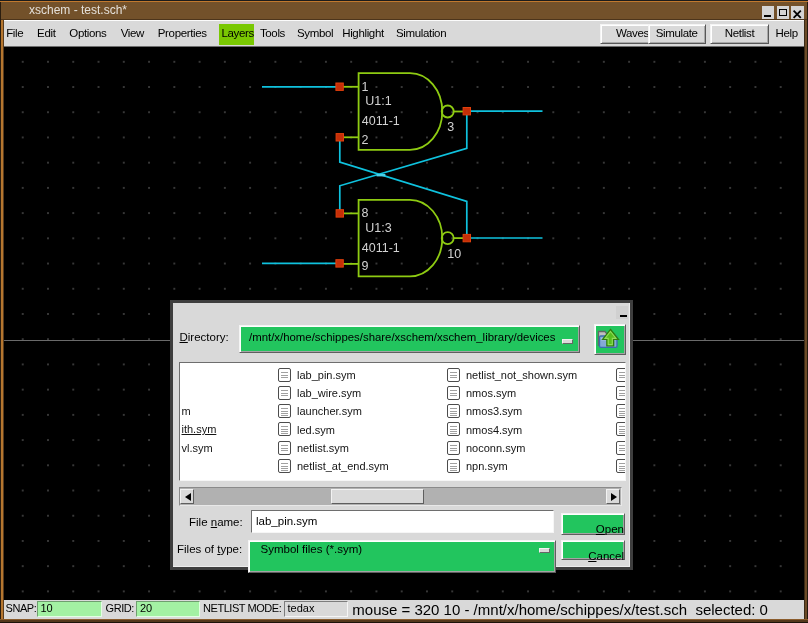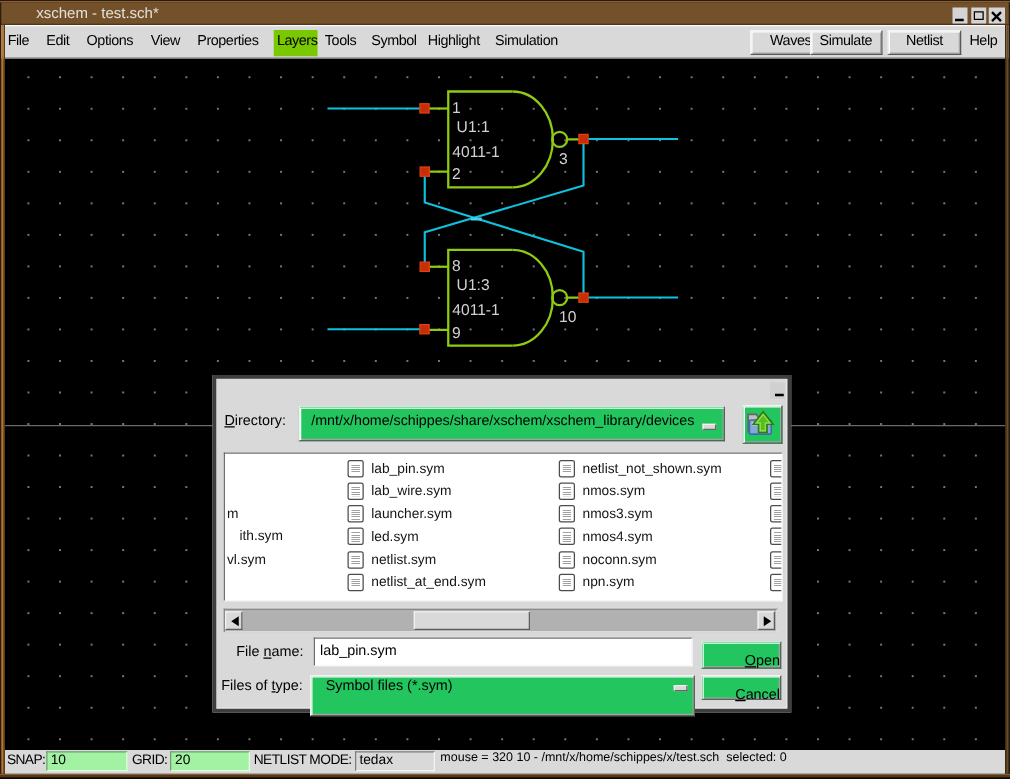--- a/index.html
+++ b/index.html
@@ -178,21 +178,21 @@
       <span>10</span>
     </div>
   <span class="st" style="left:101.6px;">GRID:</span>
   <div class="sbox green" style="left:132px; width:64px;">
       <span>20</span>
     </div>
   <span class="st" style="left:199px;">NETLIST MODE:</span>
   <div class="sbox grey" style="left:279.5px; width:64.5px;">
       <span>tedax</span>
     </div>
-  <span class="st" style="left:348.3px; font-size:10px; letter-spacing:0; top:1px;">mouse = 320 10 - /mnt/x/home/schippes/x/test.sch  selected: 0</span>
+  <span class="st" style="left:348.3px; font-size:15px; letter-spacing:0; top:1px;">mouse = 320 10 - /mnt/x/home/schippes/x/test.sch  selected: 0</span>
 </div>
 
 <div class="abs" id="dlg">
   <div class="d" id="dmin">
       <div></div>
     </div>
   <span class="dlab" style="left:6.5px; top:28px;"><u>D</u>irectory:</span>
   <div class="d raised" id="dirbox">
       <span>/mnt/x/home/schippes/share/xschem/xschem_library/devices</span>
     </div>
@@ -201,21 +201,21 @@
     <svg width="30" height="29" viewBox="0 0 30 29" style="position:absolute; left:0; top:0;">
       <path d="M3.5 21 V6.5 H10 L12.2 9.4 H19.5 V12" fill="#c0c0c0" stroke="#666" stroke-width="1.3"></path>
       <rect x="4.5" y="11" width="17.5" height="11.3" rx="1.2" fill="#84a9d6" stroke="#3a6cb0" stroke-width="1.3"></rect>
       <rect x="6.3" y="12.8" width="13.5" height="2.6" fill="#b2cbe9"></rect>
       <path d="M15.5 4.5 L23.3 14.3 H18.6 V20.9 H11.9 V14.3 H7.7 Z" fill="#57bd1f" stroke="#2e7d0e" stroke-width="1.4"></path>
       <path d="M15.5 6.5 L21 13.4 H17.3 V19.6 H13.2 V13.4 H10 Z" fill="none" stroke="#8fdc5a" stroke-width="1.1"></path>
     </svg>
   </div>
   <div class="d" id="listbox">
     <span class="li" style="left:2px; top:42px;">m</span>
-    <span class="li" style="left:12px; top:60.3px;">ith.sym</span>
+    <span class="li" style="left:2px; top:60.3px;text-decoration:underline;">ith.sym</span>
     <span class="li" style="left:2px; top:78.6px;">vl.sym</span>
     <div class="fic" style="left:98px; top:4.5px;"></div>
       <span class="li" style="left:117.5px; top:5.7px;">lab_pin.sym</span>
     <div class="fic" style="left:98px; top:22.8px;"></div>
       <span class="li" style="left:117.5px; top:24px;">lab_wire.sym</span>
     <div class="fic" style="left:98px; top:41.1px;"></div>
       <span class="li" style="left:117.5px; top:42.3px;">launcher.sym</span>
     <div class="fic" style="left:98px; top:59.4px;"></div>
       <span class="li" style="left:117.5px; top:60.6px;">led.sym</span>
     <div class="fic" style="left:98px; top:77.7px;"></div>

